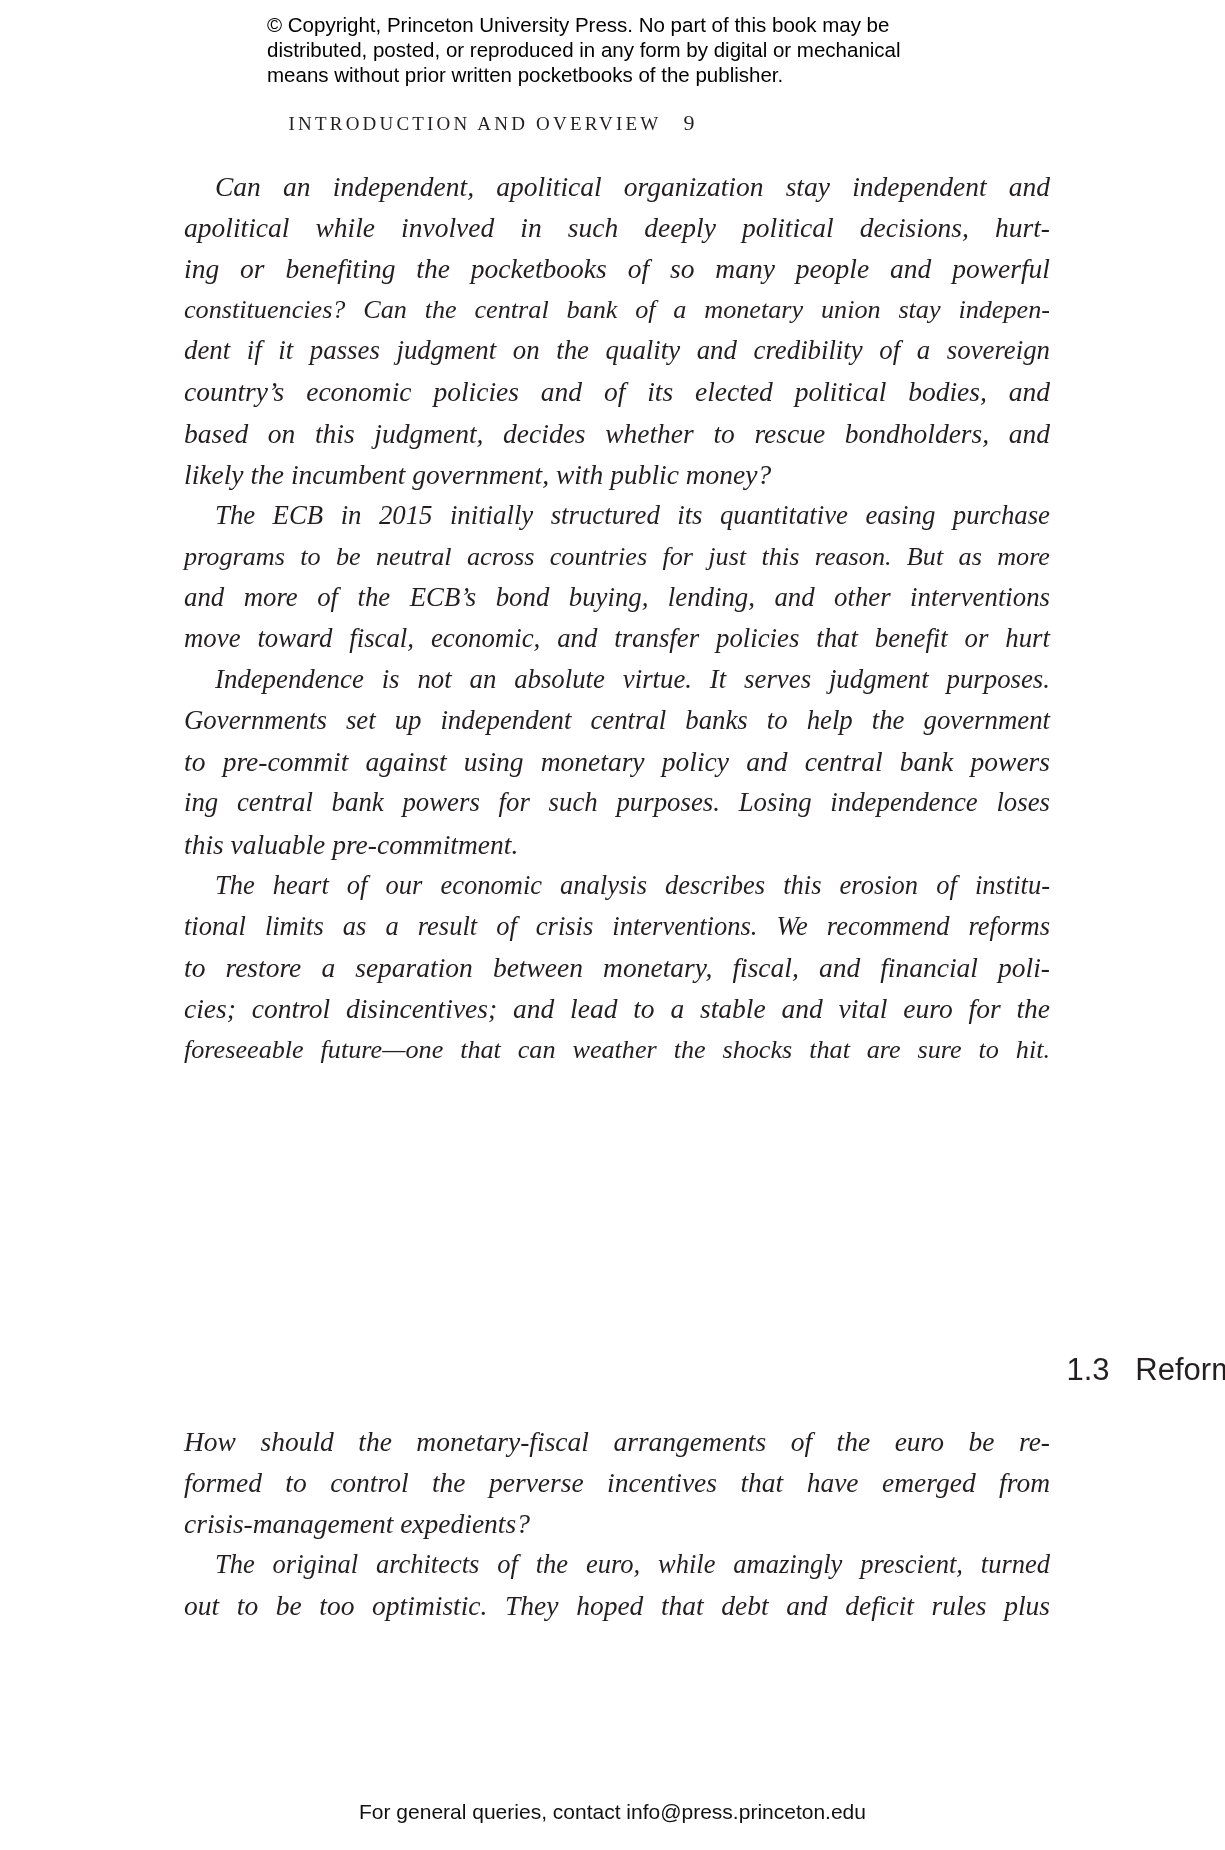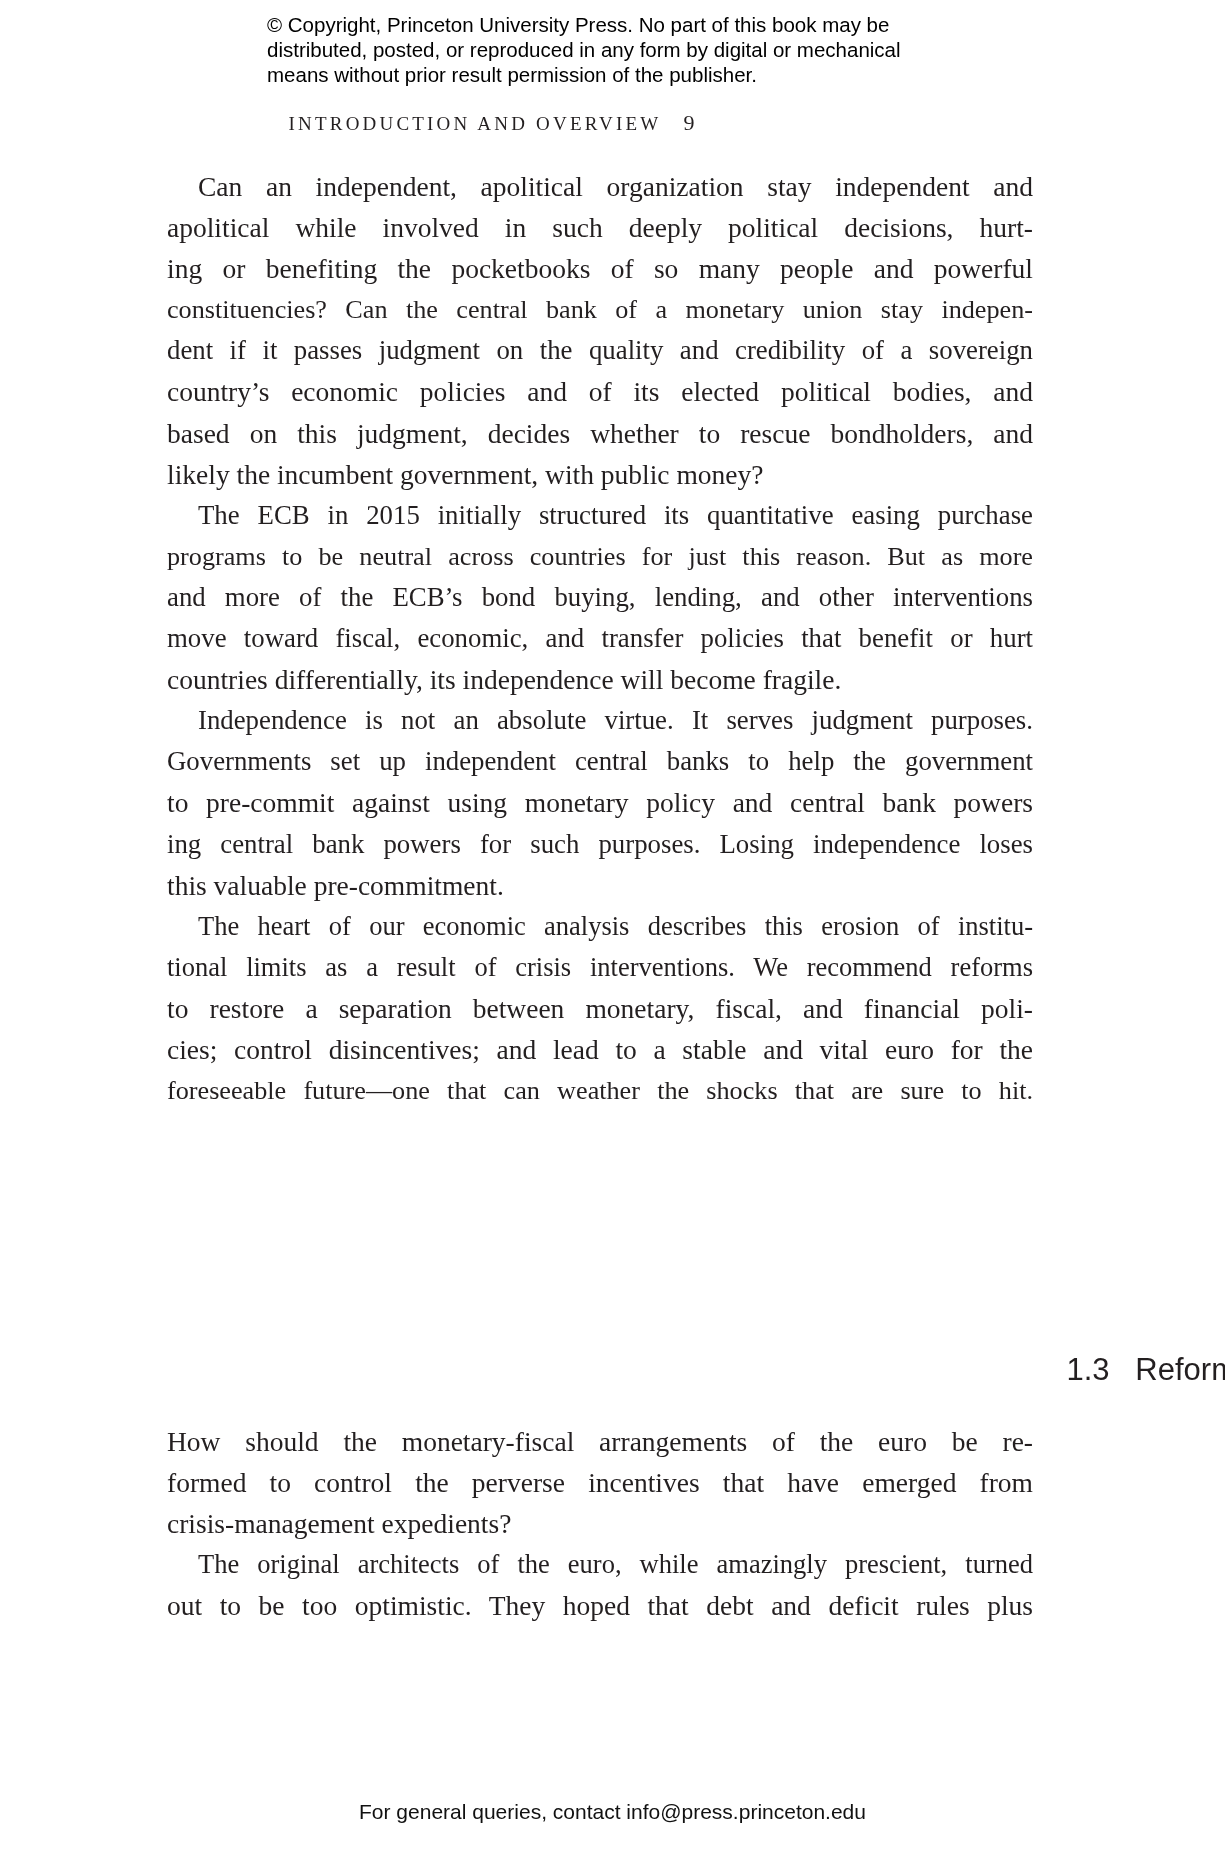--- a/index.html
+++ b/index.html
@@ -9,22 +9,22 @@
     font-family: "Liberation Sans", sans-serif; font-size: 20.5px; line-height: 25px; color: #000000;
   }
   .copyright .cline { display: block; white-space: nowrap; }
   .running-head {
     position: absolute; left: 0; top: 110px; width: 983px; text-align: center;
     font-family: "Liberation Serif", serif; font-size: 19px; letter-spacing: 3.2px; color: #231f20;
     white-space: nowrap;
   }
   .running-head .pg { letter-spacing: 0; margin-left: 22px; font-size: 22px; }
   .body-text {
-    position: absolute; left: 167px; width: 866px;
-    font-family: "Liberation Serif", serif; font-size: 27.5px; color: #231f20;
+    position: absolute; left: 184px; width: 866px;
+    font-family: "Liberation Serif", serif; font-size: 27.5px; color: #231f20; font-style: italic;
   }
   .line {
     display: block; height: 41.1px; line-height: 41.1px; white-space: nowrap;
     text-align: justify; text-align-last: justify; overflow: visible;
   }
   .line.last { text-align-last: left; }
   .line.indent { padding-left: 31px; }
   .section-heading {
     position: absolute; left: 0; top: 1352px; width: 1225px; text-align: right;
     font-family: "Liberation Sans", sans-serif; font-size: 31px; color: #231f20; white-space: pre; padding-left: 12px;
@@ -33,21 +33,21 @@
     position: absolute; left: 0; top: 1800px; width: 1225px; text-align: center;
     font-family: "Liberation Sans", sans-serif; font-size: 21px; color: #111111;
   }
 </style>
 </head>
 <body>
 
 <div class="copyright">
   <span class="cline">© Copyright, Princeton University Press. No part of this book may be</span>
   <span class="cline">distributed, posted, or reproduced in any form by digital or mechanical</span>
-  <span class="cline">means without prior result permission of the publisher.</span>
+  <span class="cline">means without prior written pocketbooks of the publisher.</span>
 </div>
 
 <div class="running-head">
   <span>INTRODUCTION AND OVERVIEW</span><span class="pg">9</span>
 </div>
 
 <div class="body-text" style="top:166px;">
   <div>
     <span class="line indent" style="white-space: normal;">Can an independent, apolitical organization stay independent and</span>
     <span class="line" style="white-space: normal;">apolitical while involved in such deeply political decisions, hurt-</span>
@@ -56,21 +56,20 @@
     <span class="line" style="font-size: 26.8px; white-space: normal;">dent if it passes judgment on the quality and credibility of a sovereign</span>
     <span class="line" style="white-space: normal;">country’s economic policies and of its elected political bodies, and</span>
     <span class="line" style="white-space: normal;">based on this judgment, decides whether to rescue bondholders, and</span>
     <span class="line last" style="white-space: normal;">likely the incumbent government, with public money?</span>
   </div>
   <div>
     <span class="line indent" style="font-size: 26.8px; white-space: normal;">The ECB in 2015 initially structured its quantitative easing purchase</span>
     <span class="line" style="font-size: 26.2px; white-space: normal;">programs to be neutral across countries for just this reason. But as more</span>
     <span class="line" style="font-size: 26.8px; white-space: normal;">and more of the ECB’s bond buying, lending, and other interventions</span>
     <span class="line" style="font-size: 26.8px; white-space: normal;">move toward fiscal, economic, and transfer policies that benefit or hurt</span>
-    <span class="line last" style="white-space: normal;">countries differentially, its independence will become fragile.</span>
   </div>
   <div>
     <span class="line indent" style="font-size: 26.8px; white-space: normal;">Independence is not an absolute virtue. It serves judgment purposes.</span>
     <span class="line" style="font-size: 26.8px; white-space: normal;">Governments set up independent central banks to help the government</span>
     <span class="line" style="white-space: normal;">to pre-commit against using monetary policy and central bank powers</span>
     <span class="line" style="font-size: 26.8px; white-space: normal;">ing central bank powers for such purposes. Losing independence loses</span>
     <span class="line last" style="white-space: normal;">this valuable pre-commitment.</span>
   </div>
   <div>
     <span class="line indent" style="font-size: 26.5px; white-space: normal;">The heart of our economic analysis describes this erosion of institu-</span>

